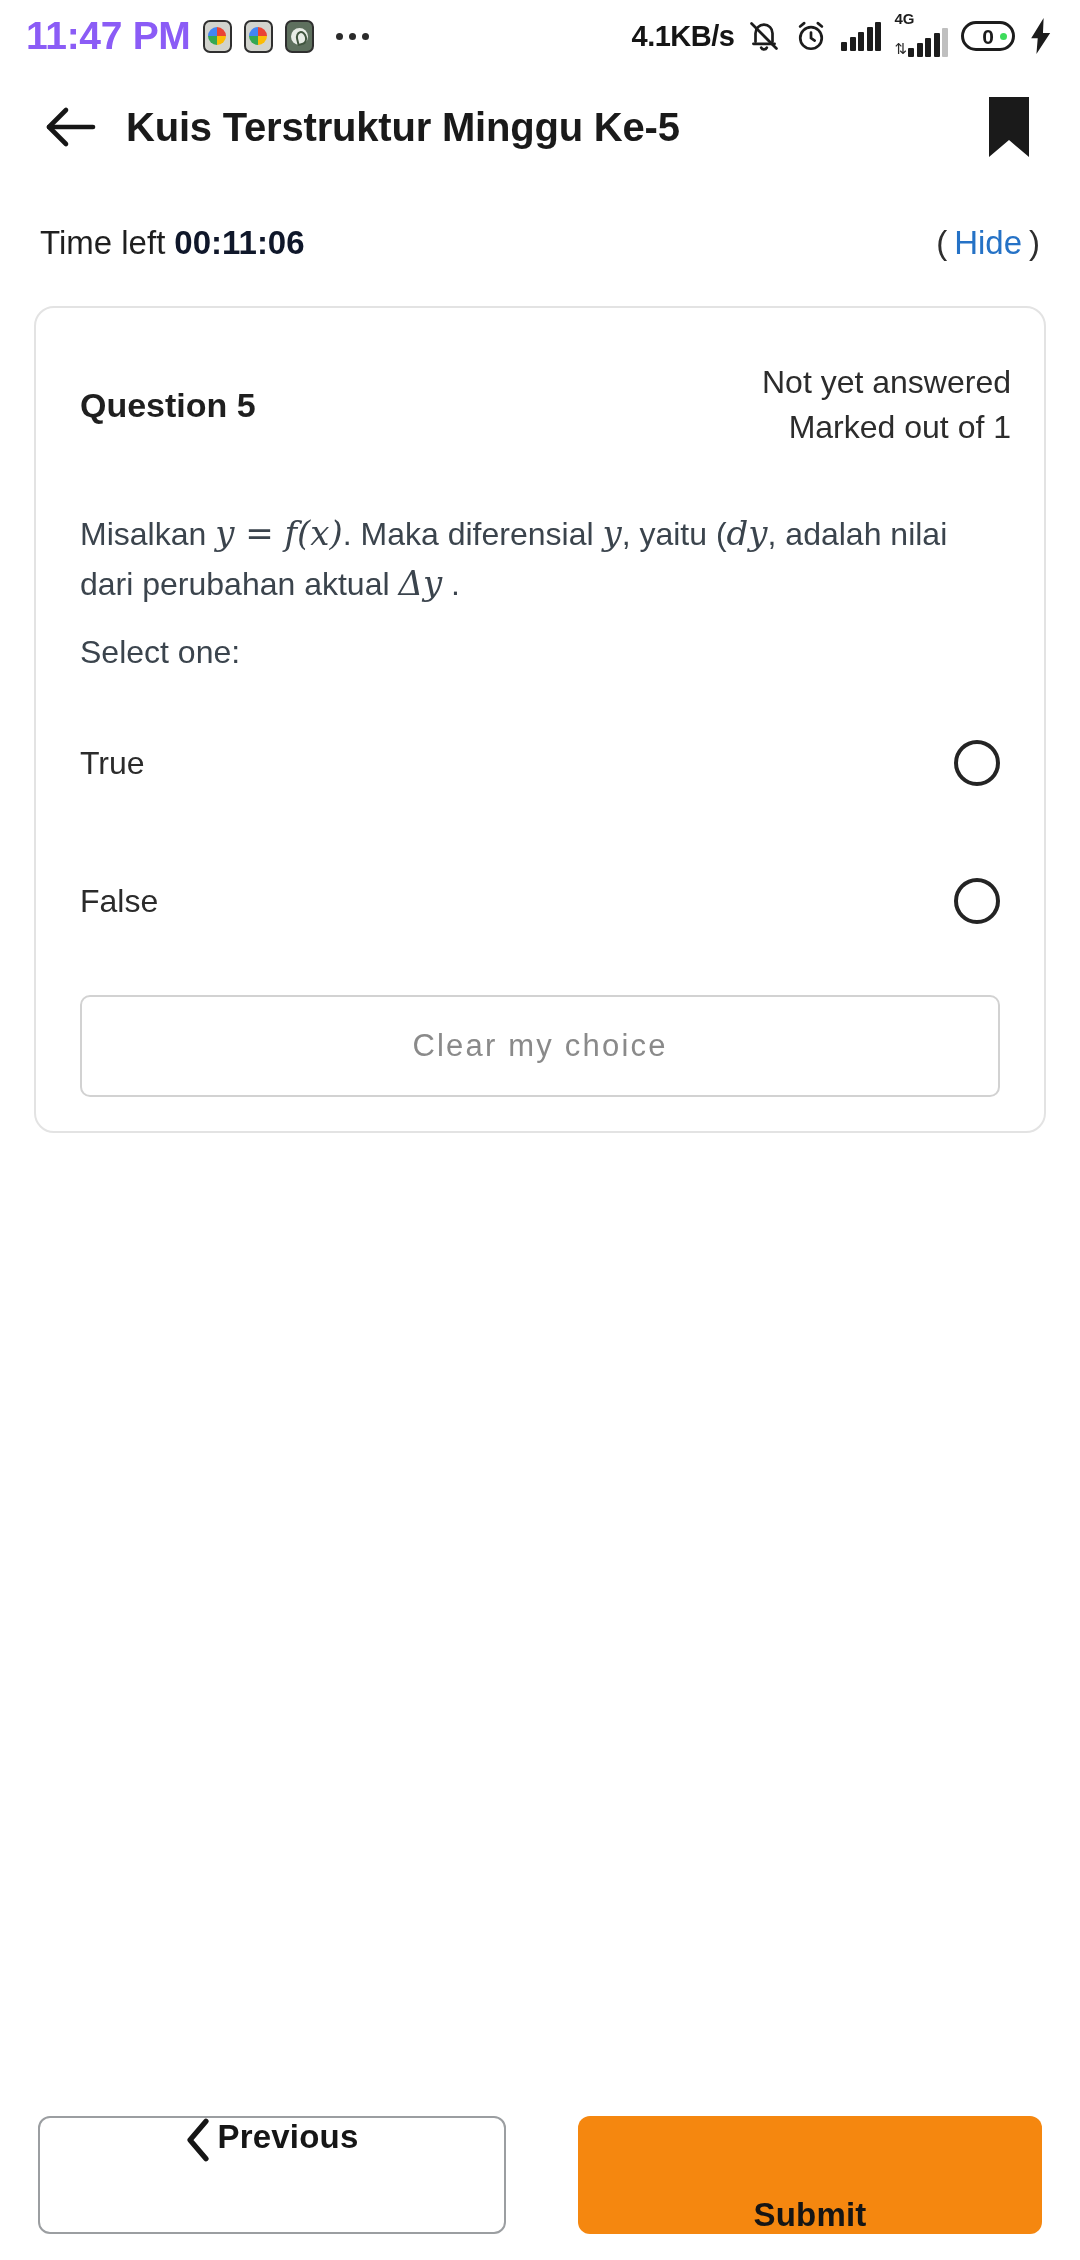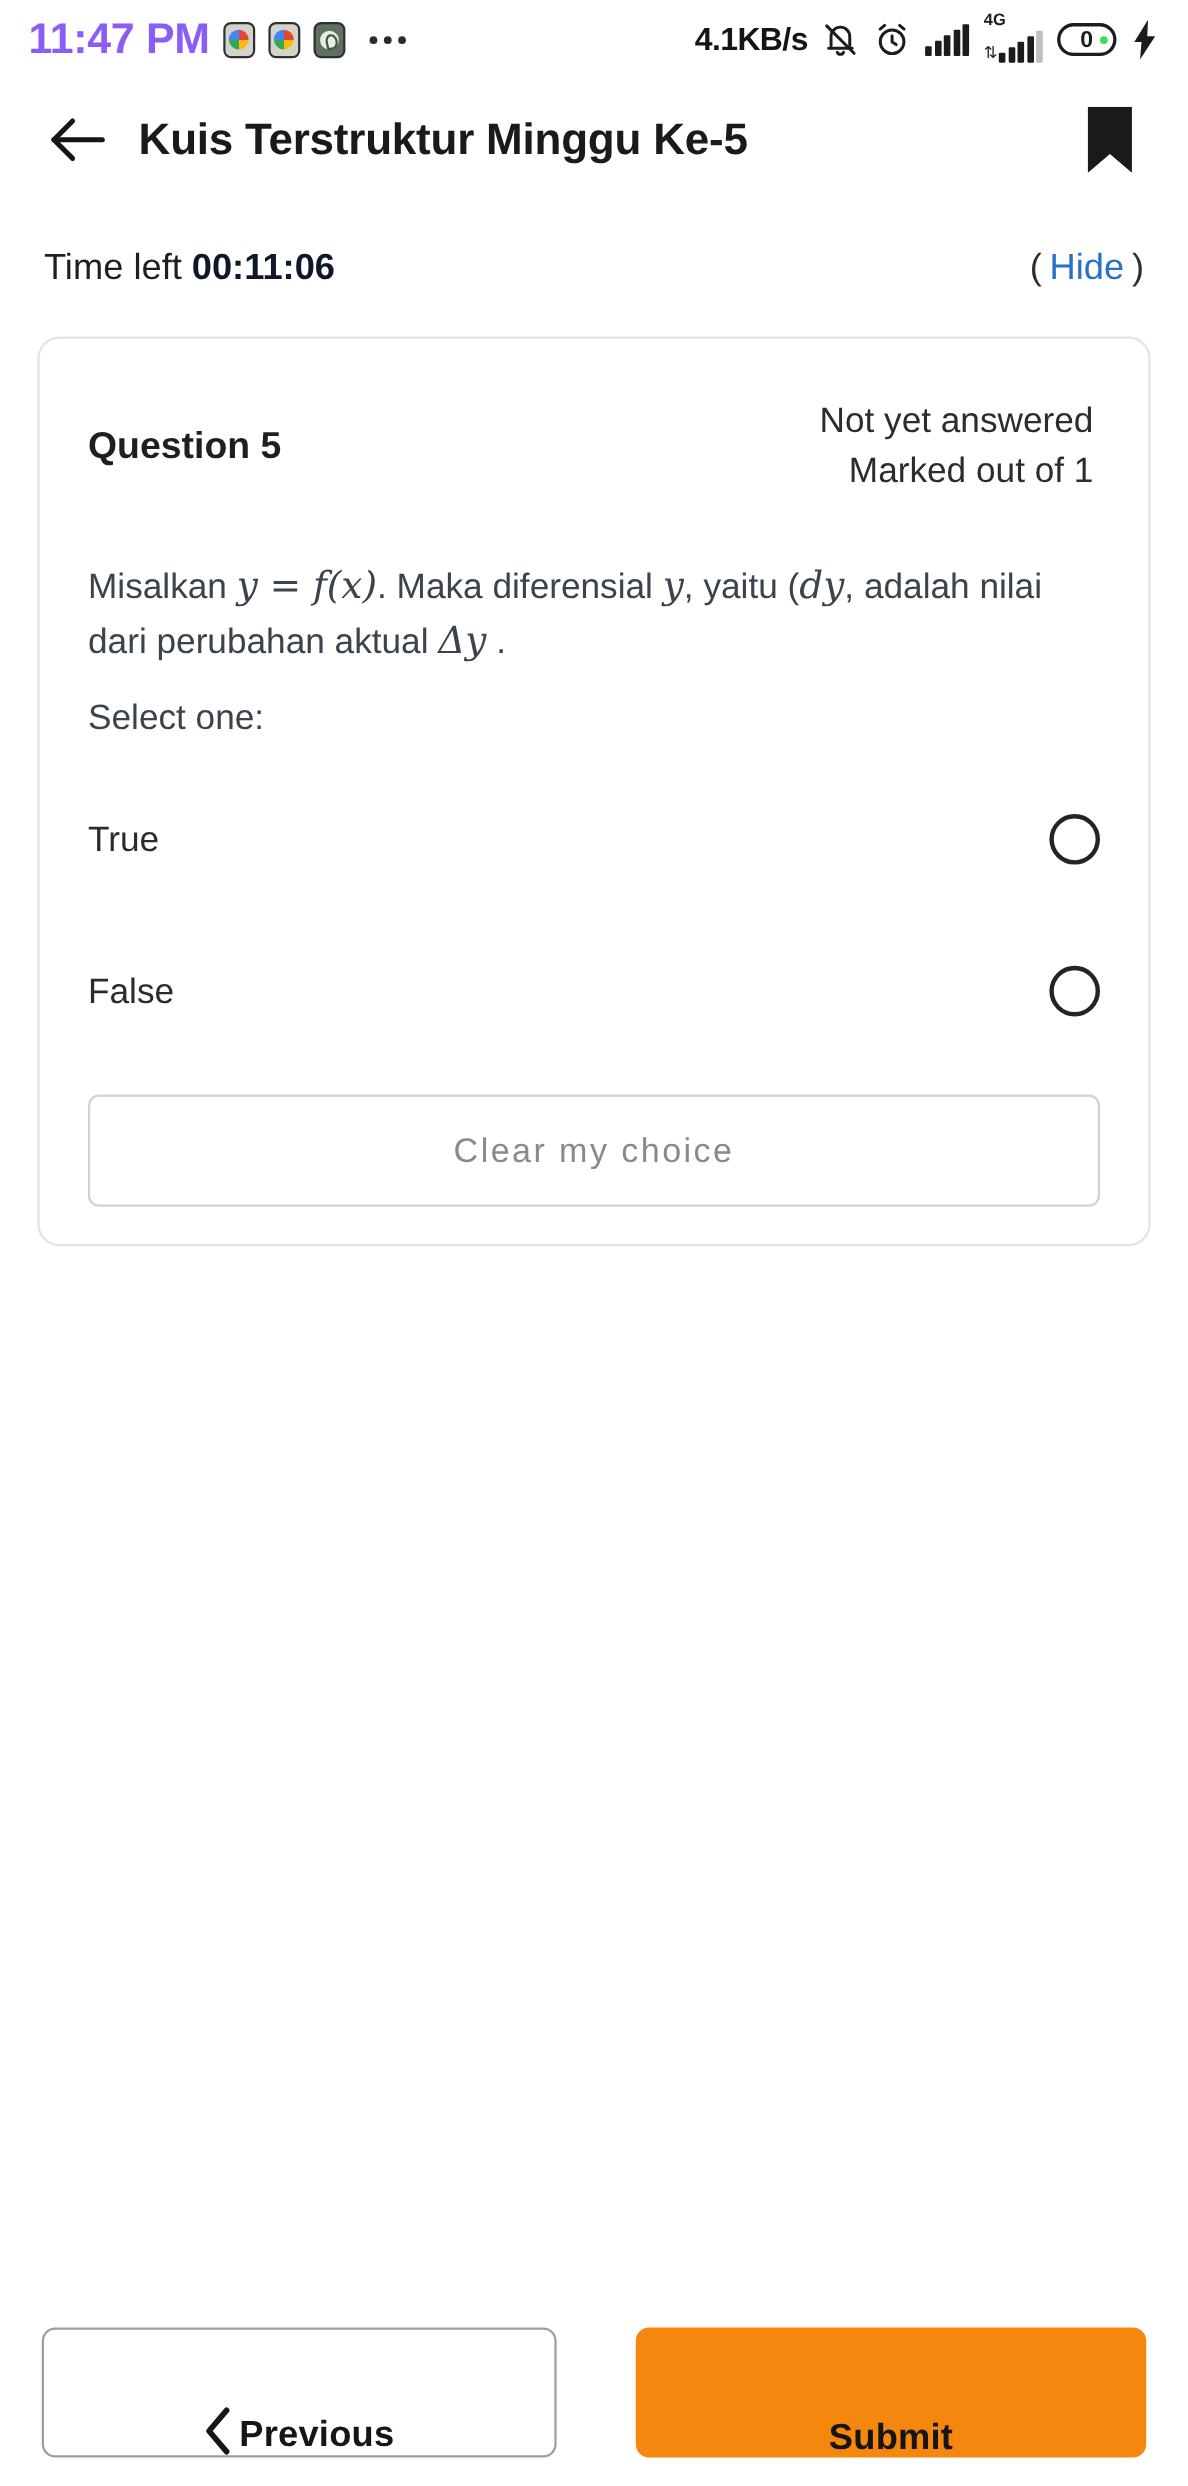--- a/index.html
+++ b/index.html
@@ -223,21 +223,21 @@
     margin: 44px 34px 0 34px;
     border: 2px solid #e3e3e3;
     border-radius: 20px;
     background: #ffffff;
     padding: 0 0 34px 0;
     box-sizing: border-box;
   }
   .qhead {
     display: flex;
     align-items: flex-start;
-    padding: 52px 50px 0 44px;
+    padding: 52px 33px 0 44px;
     gap: 36px;
   }
   .qnum {
     font-size: 34px;
     font-weight: 700;
     color: #1f1f1f;
     padding-top: 26px;
   }
   .qhead-spacer { flex: 1; }
   .qmeta {
@@ -322,21 +322,21 @@
     gap: 72px;
     background: #ffffff;
   }
   .btn-prev {
     flex: 1;
     height: 118px;
     border: 2px solid #9b9ea1;
     border-radius: 12px;
     background: #ffffff;
     display: flex;
-    align-items: flex-end;
+    align-items: flex-start;
     justify-content: center;
     gap: 8px;
     box-sizing: border-box;
   }
   .btn-prev-label {
     font-size: 33px;
     font-weight: 700;
     color: #161616;
     letter-spacing: 0.2px;
   }

